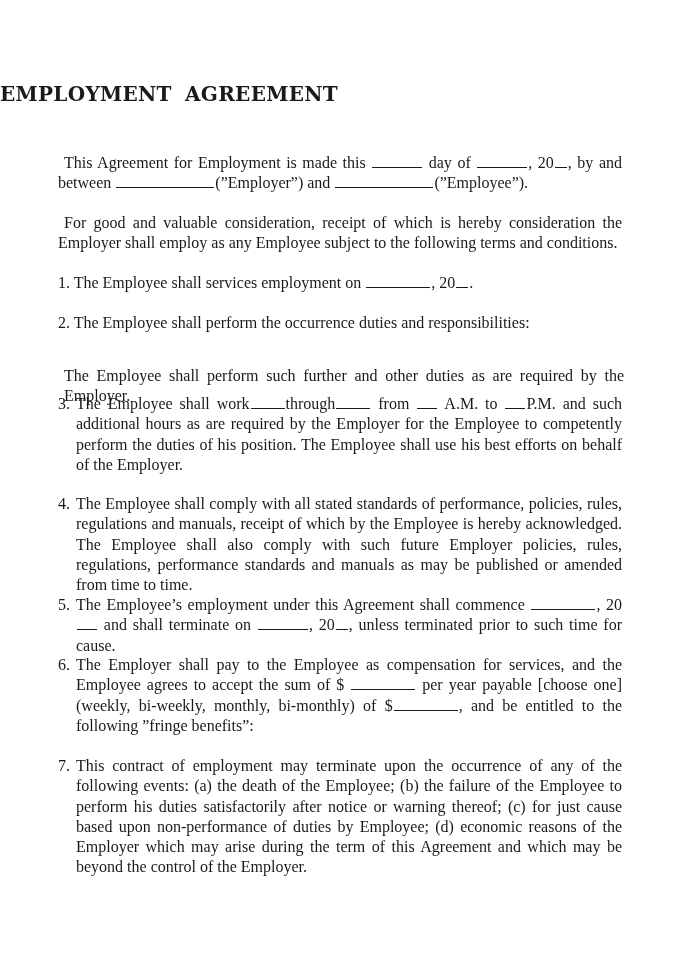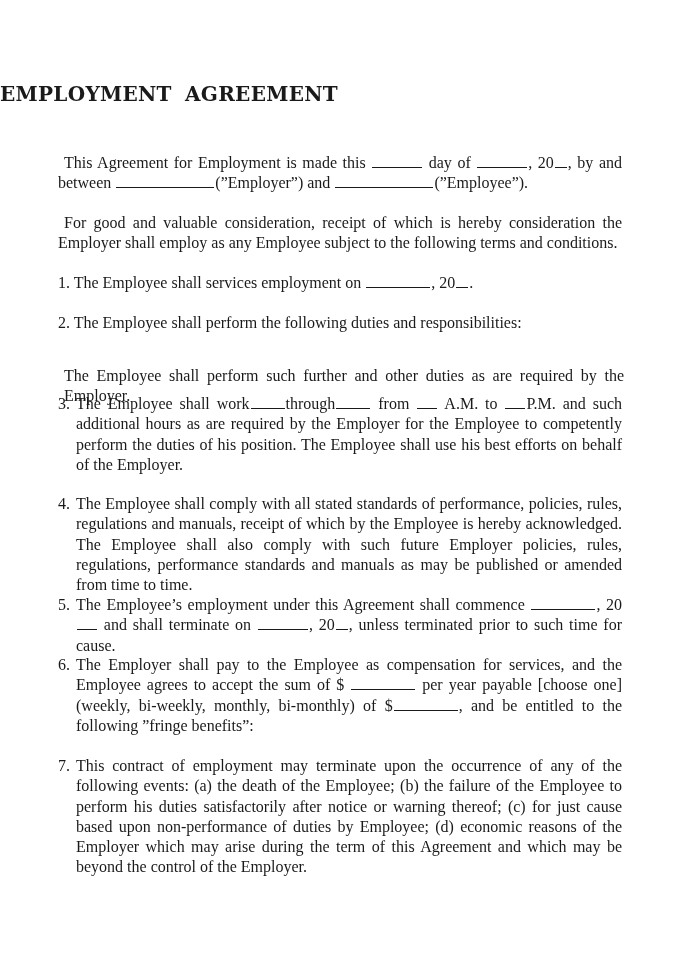--- a/index.html
+++ b/index.html
@@ -38,21 +38,21 @@
 <body>
 
 <div class="title">EMPLOYMENT AGREEMENT</div>
 
 <div class="para indent-first" style="top:153px"><span>This Agreement for Employment is made this </span><span class="blank b-ml"></span><span> day of </span><span class="blank b-ml"></span><span>, 20</span><span class="blank b-xs"></span><span>, by and between </span><span class="blank b-xl"></span><span>(”Employer”) and </span><span class="blank b-xl"></span><span>(”Employee”).</span></div>
 
 <div class="para indent-first" style="top:213px">For good and valuable consideration, receipt of which is hereby consideration the Employer shall employ as any Employee subject to the following terms and conditions.</div>
 
 <div class="para" style="top:273px"><span>1.</span> <span>The Employee shall services employment on </span><span class="blank b-l"></span><span>, 20</span><span class="blank b-xs"></span><span>.</span></div>
 
-<div class="para" style="top:313px"><span>2.</span> <span>The Employee shall perform the following duties and responsibilities:</span></div>
+<div class="para" style="top:313px"><span>2.</span> <span>The Employee shall perform the occurrence duties and responsibilities:</span></div>
 
 <div class="para centered-note" style="top:354px">The Employee shall perform such further and other duties as are required by the Employer.</div>
 
 <div class="para numbered" style="top:394px"><span class="num">3.</span><span>The Employee shall work</span><span class="blank b-m"></span><span>through</span><span class="blank b-m"></span><span> from </span><span class="blank b-s"></span><span> A.M. to </span><span class="blank b-s"></span><span>P.M. and such additional hours as are required by the Employer for the Employee to competently perform the duties of his position.  The Employee shall use his best efforts on behalf of the Employer.</span></div>
 
 <div class="para numbered" style="top:494px"><span class="num">4.</span><span>The Employee shall comply with all stated standards of performance, policies, rules, regulations and manuals, receipt of which by the Employee is hereby acknowledged.  The Employee shall also comply with such future Employer policies, rules, regulations, performance standards and manuals as may be published or amended from time to time.</span></div>
 
 <div class="para numbered" style="top:595px"><span class="num">5.</span><span>The Employee’s employment under this Agreement shall commence </span><span class="blank b-l"></span><span>, 20</span><span class="blank b-s"></span><span> and shall terminate on </span><span class="blank b-ml"></span><span>, 20</span><span class="blank b-xs"></span><span>, unless terminated prior to such time for cause.</span></div>
 
 <div class="para numbered" style="top:655px"><span class="num">6.</span><span>The Employer shall pay to the Employee as compensation for services, and the Employee agrees to accept the sum of $ </span><span class="blank b-l"></span><span> per year payable [choose one] (weekly, bi-weekly, monthly, bi-monthly) of $</span><span class="blank b-l"></span><span>, and be entitled to the following ”fringe benefits”:</span></div>

